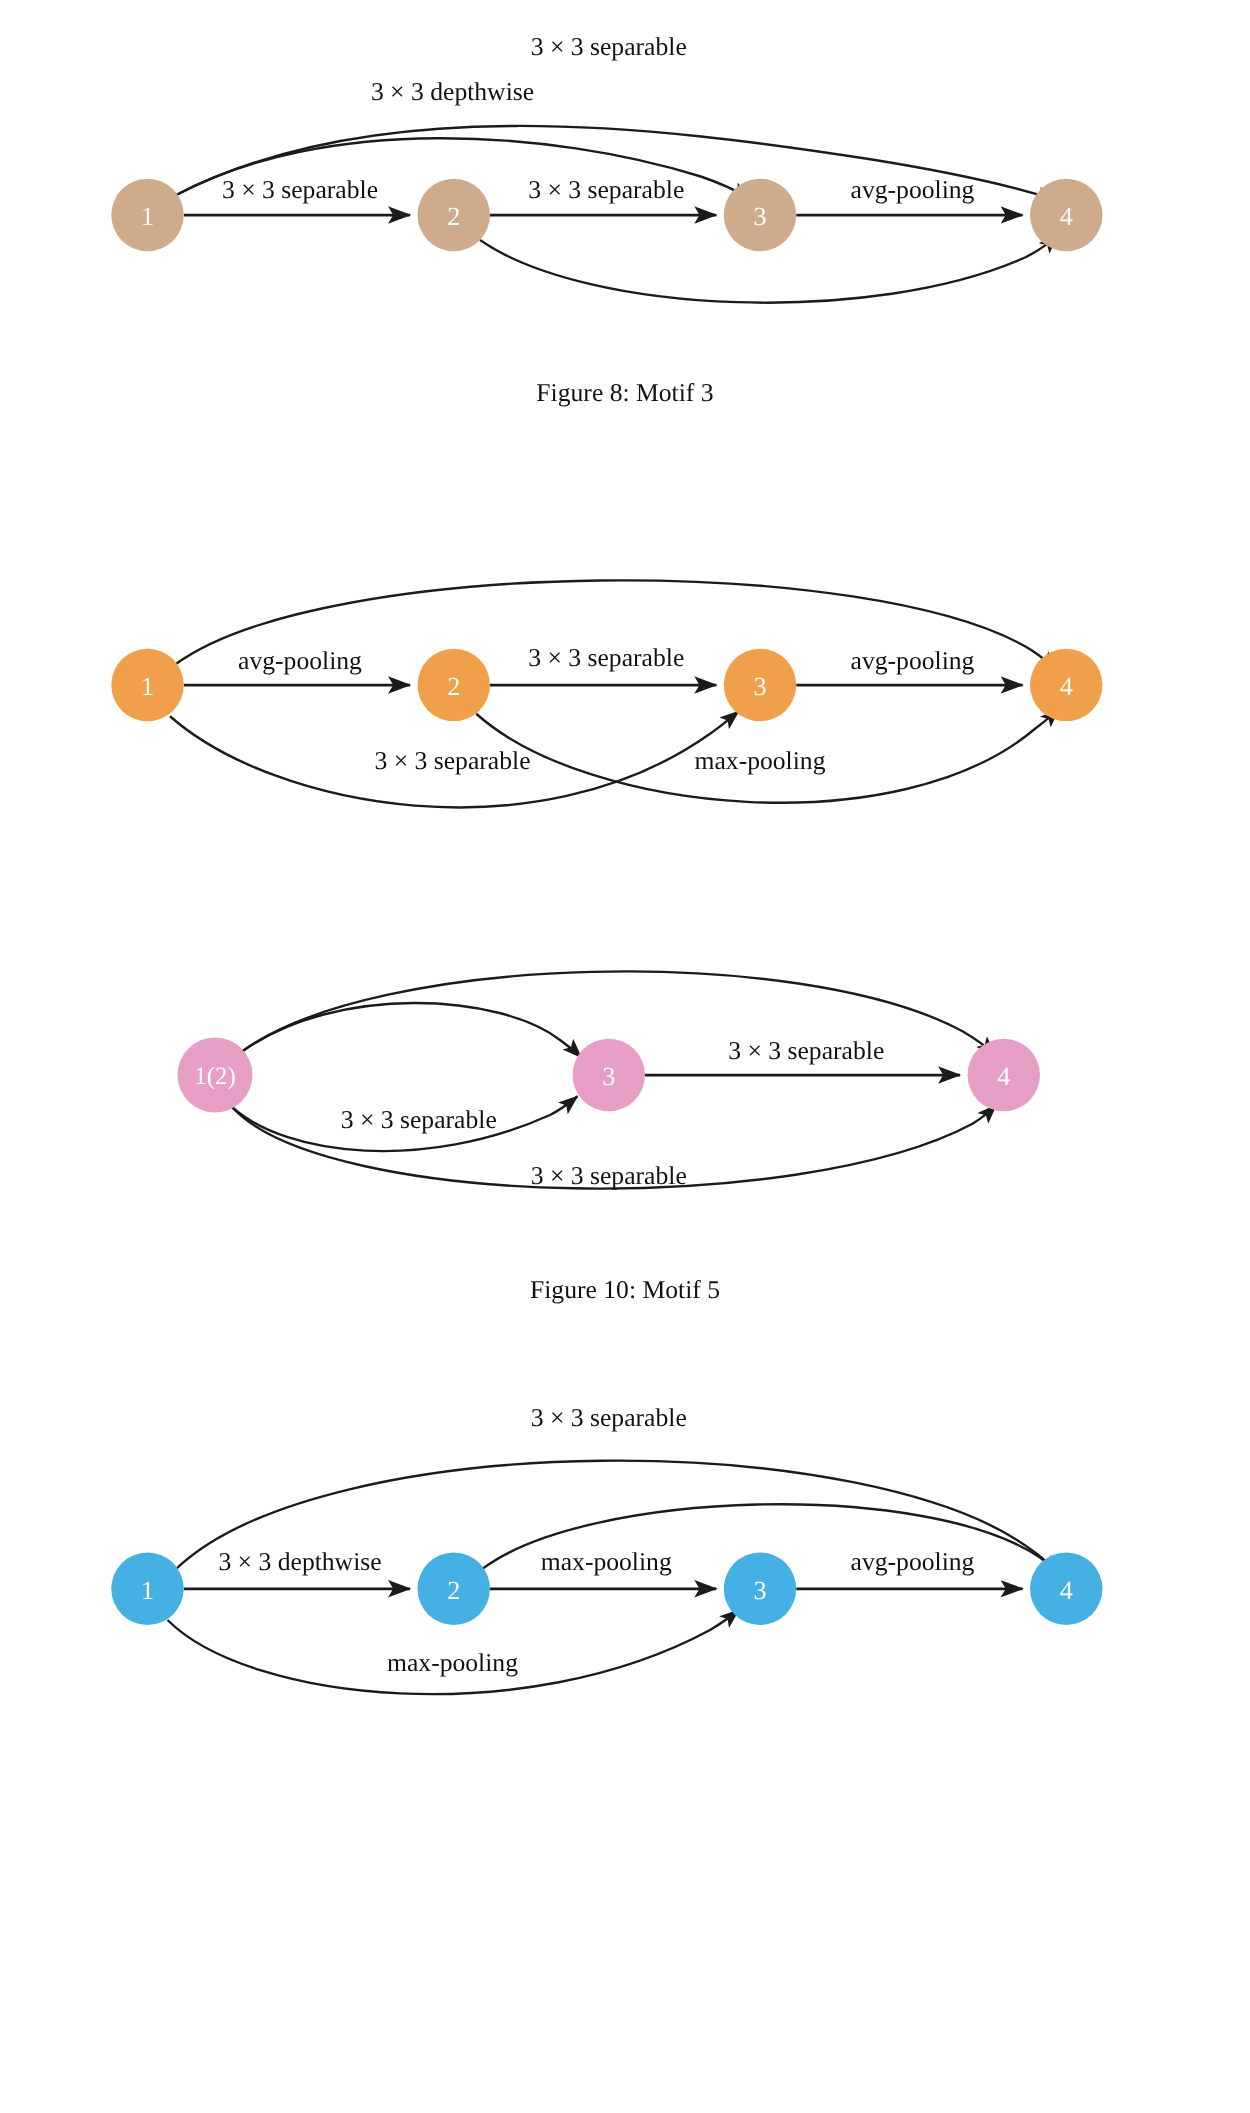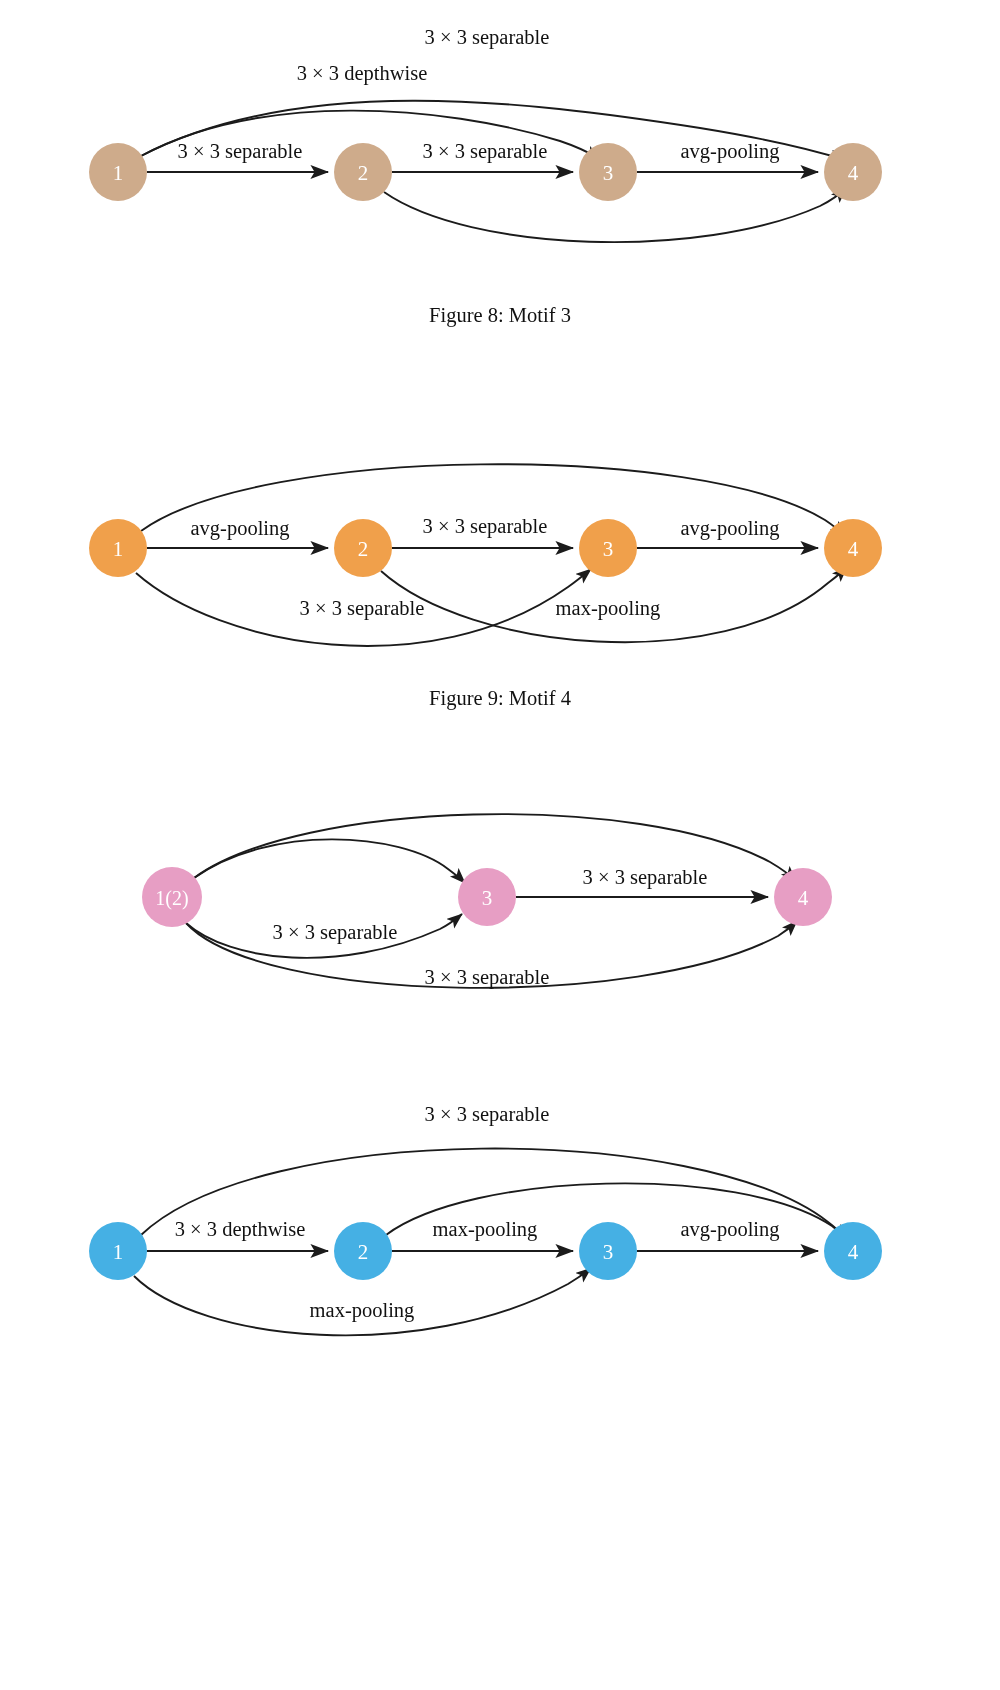--- a/index.html
+++ b/index.html
@@ -92,21 +92,20 @@
     <text class="node-label" x="363" y="574">2</text>
     <text class="node-label" x="608" y="574">3</text>
     <text class="node-label" x="853" y="574">4</text>
 
     <text class="edge-label" x="240" y="560">avg-pooling</text>
     <text class="edge-label" x="485" y="558">3 × 3 separable</text>
     <text class="edge-label" x="730" y="560">avg-pooling</text>
     <text class="edge-label" x="362" y="640">3 × 3 separable</text>
     <text class="edge-label" x="608" y="640">max-pooling</text>
   </svg>
-  <div class="caption" style="margin-top:14px;">Figure 9: Motif 4</div>
 </div>
 
 <div class="figure-block" style="margin-top:84px;">
   <svg class="motif" width="1000" height="230" viewBox="0 850 1000 230">
 
     <path class="edge-path" marker-end="url(#ah1)" d="M 194,934 C 300,856 640,848 770,918 C 782,925 790,931 796,937"></path>
 
     <path class="edge-path" marker-end="url(#ah1)" d="M 194,934 C 270,880 400,888 448,925 C 456,931 461,935 465,939"></path>
 
     <path class="edge-path" marker-end="url(#ah1)" d="M 186,979 C 230,1018 340,1030 440,985 C 450,980 456,975 462,970"></path>
@@ -120,20 +119,21 @@
     <circle class="node-circle" cx="803" cy="953" r="29" fill="#e79ec4"></circle>
 
     <text class="node-label-small" x="172" y="954">1(2)</text>
     <text class="node-label" x="487" y="954">3</text>
     <text class="node-label" x="803" y="954">4</text>
 
     <text class="edge-label" x="335" y="995">3 × 3 separable</text>
     <text class="edge-label" x="645" y="940">3 × 3 separable</text>
     <text class="edge-label" x="487" y="1040">3 × 3 separable</text>
   </svg>
+  <div class="caption" style="margin-top:34px;">Figure 10: Motif 5</div>
 </div>
 
 <div class="figure-block" style="margin-top:72px;">
   <svg class="motif" width="1000" height="250" viewBox="0 1232 1000 250">
 
     <path class="edge-path" marker-end="url(#ah1)" d="M 141,1371 C 260,1258 700,1258 828,1358 C 836,1364 842,1370 847,1375"></path>
 
     <path class="edge-path" marker-end="url(#ah1)" d="M 386,1371 C 470,1308 740,1300 832,1362 C 839,1367 844,1372 848,1377"></path>
 
     <path class="edge-path" marker-end="url(#ah1)" d="M 134,1412 C 200,1478 420,1500 568,1420 C 578,1414 585,1409 591,1404"></path>

